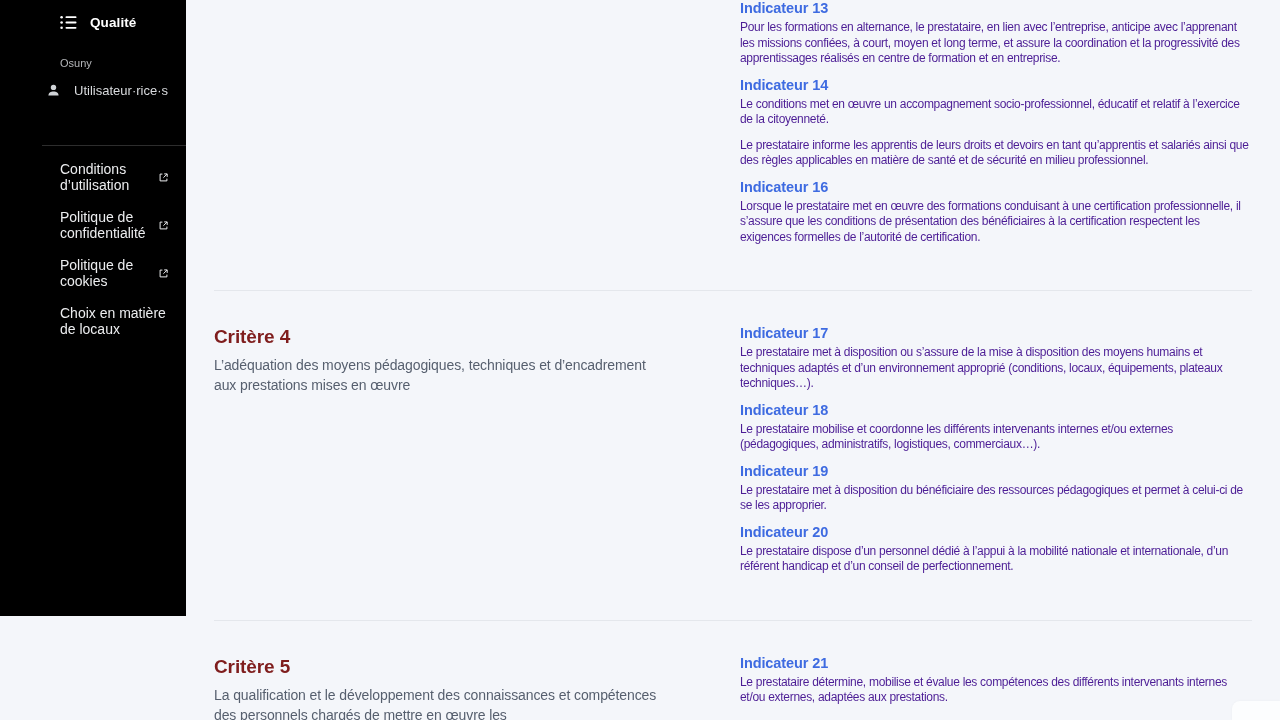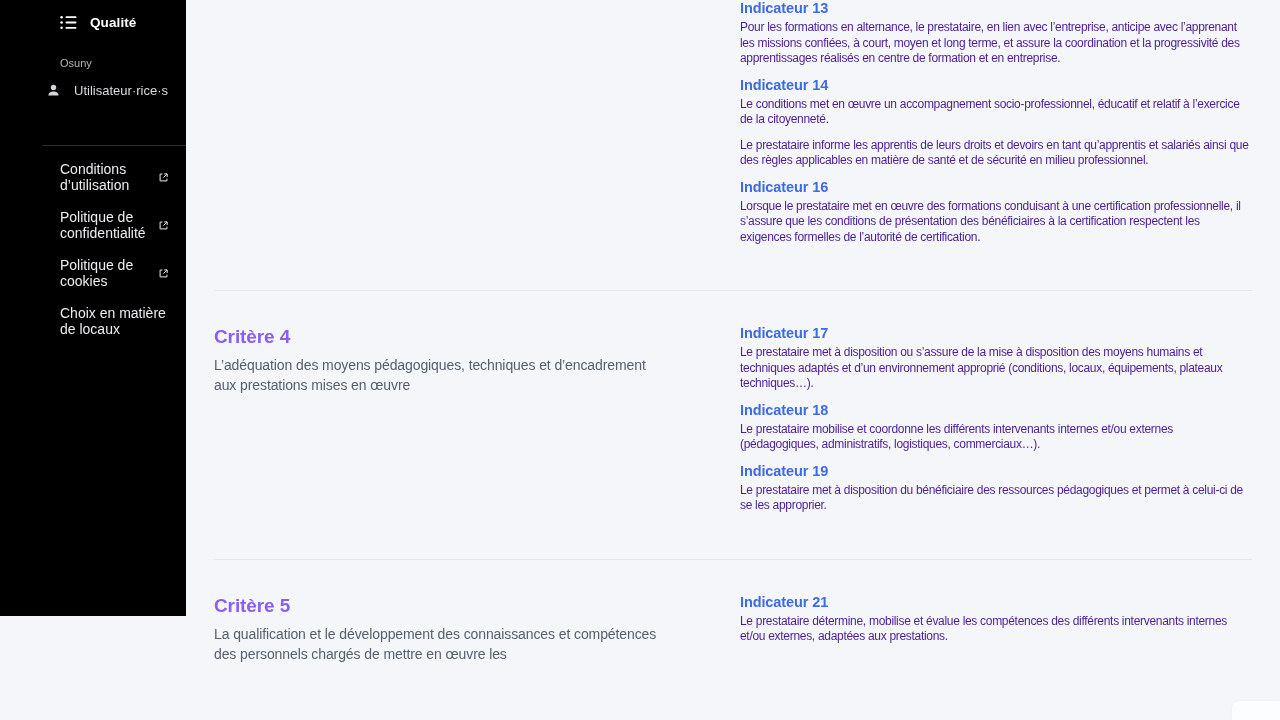--- a/index.html
+++ b/index.html
@@ -40,21 +40,21 @@
 
   
   .main { margin-left: 186px; padding: 0 28px; }
   .rule { height: 1px; background: #e4e7ec; }
   .section { display: flex; padding: 34px 0 45px 0; }
   .section.first { padding-top: 0; }
   .col-left  { width: 452px; margin-right: 74px; flex: 0 0 auto; }
   .col-right { width: 512px; flex: 0 0 auto; }
 
   .critere-title {
-    color: #8b5cf6; font-size: 19px; font-weight: 700;
+    color: #7f1d1d; font-size: 19px; font-weight: 700;
     line-height: 24px; margin-bottom: 6px; letter-spacing: -0.1px;
   }
   .critere-desc { color: #565f6e; font-size: 14px; line-height: 20px; letter-spacing: -0.1px; }
 
   .indicator h3 {
     color: #3e6be1; font-size: 14.5px; font-weight: 700;
     line-height: 16px; margin-bottom: 4px; letter-spacing: -0.1px;
   }
   .indicator p {
     color: #4c1d95; font-size: 12px; line-height: 15.5px;
@@ -175,20 +175,24 @@
         <p>Le prestataire met à disposition ou s’assure de la mise à disposition des moyens humains et techniques adaptés et d’un environnement approprié (conditions, locaux, équipements, plateaux techniques…).</p>
       </div>
       <div class="indicator">
         <h3>Indicateur 18</h3>
         <p>Le prestataire mobilise et coordonne les différents intervenants internes et/ou externes (pédagogiques, administratifs, logistiques, commerciaux…).</p>
       </div>
       <div class="indicator">
         <h3>Indicateur 19</h3>
         <p>Le prestataire met à disposition du bénéficiaire des ressources pédagogiques et permet à celui-ci de se les approprier.</p>
       </div>
+      <div class="indicator">
+        <h3>Indicateur 20</h3>
+        <p>Le prestataire dispose d’un personnel dédié à l’appui à la mobilité nationale et internationale, d’un référent handicap et d’un conseil de perfectionnement.</p>
+      </div>
     </div>
   </section>
 
   <div class="rule"></div>
 
   <section class="section">
     <div class="col-left">
       <h2 class="critere-title">Critère 5</h2>
       <p class="critere-desc">La qualification et le développement des connaissances et compétences des personnels chargés de mettre en œuvre les</p>
     </div>

